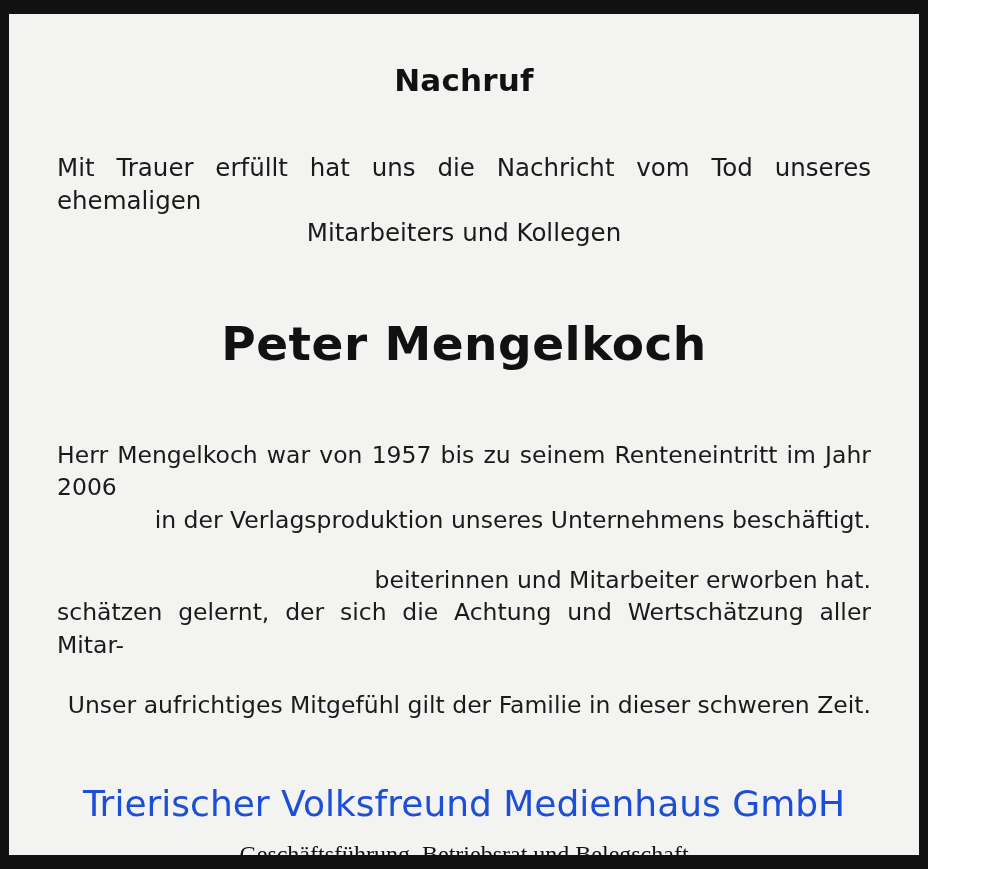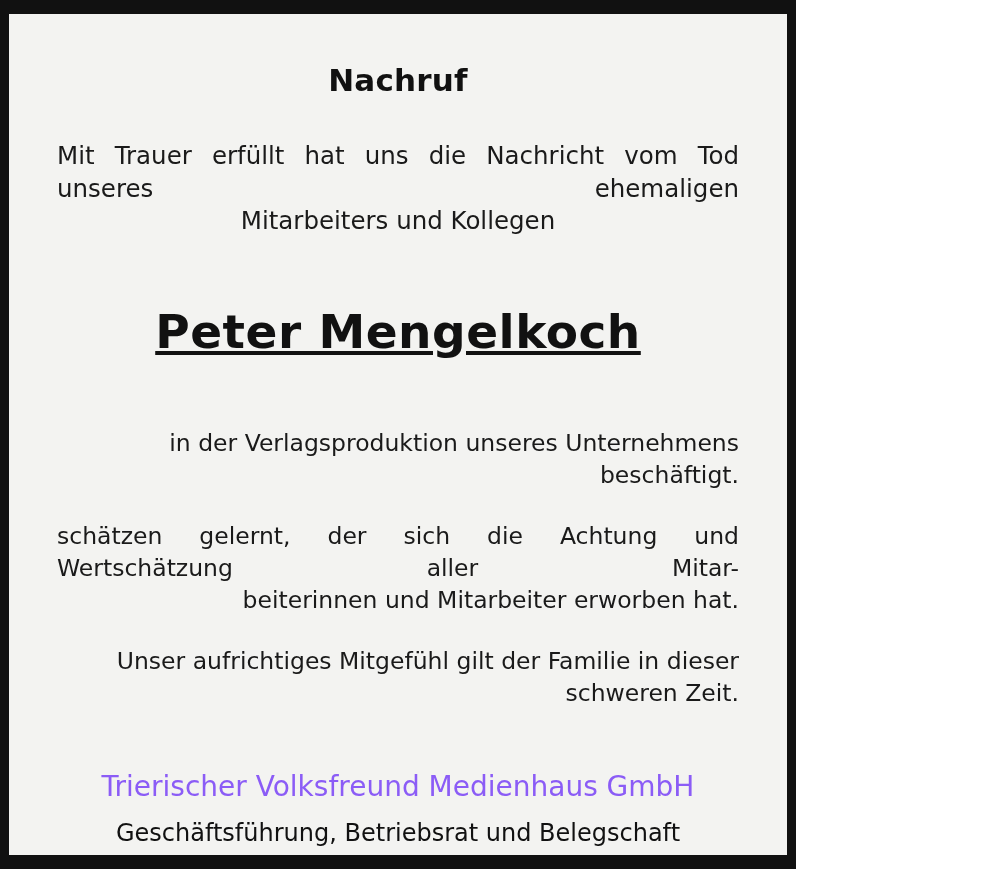--- a/index.html
+++ b/index.html
@@ -8,21 +8,21 @@
     background: #ffffff;
   }
   body {
     width: 1000px;
     height: 869px;
     font-family: "DejaVu Sans", sans-serif;
     color: #1a1a1a;
   }
   .obituary {
     box-sizing: border-box;
-    width: 796px;
+    width: 928px;
     height: 869px;
     background: #f2f2f0;
     border-top: 14px solid #111111;
     border-bottom: 14px solid #111111;
     border-left: 9px solid #111111;
     border-right: 9px solid #111111;
     padding: 0;
     position: relative;
   }
   .inner {
@@ -34,38 +34,37 @@
   }
   .heading {
     text-align: center;
     font-size: 31px;
     font-weight: bold;
     letter-spacing: 0.2px;
     margin: 18px 0 0 0;
     color: #111;
   }
   .intro {
-    margin-top: 42px;
+    margin-top: 54px;
     font-size: 24.5px;
     line-height: 1.33;
     text-align: justify;
     text-justify: inter-word;
     color: #1a1a1a;
   }
   .intro .lastline {
     text-align: center;
   }
   .name {
     text-align: center;
     font-size: 47px;
     font-weight: bold;
     margin: 66px 0 0 0;
     letter-spacing: 0.5px;
     color: #111;
-    text-decoration: underline;
   }
   .body-text {
     margin-top: 68px;
     font-size: 23.5px;
     line-height: 1.38;
     color: #1a1a1a;
   }
   .para {
     margin: 0 0 28px 0;
     text-align: justify;
@@ -78,28 +77,29 @@
     text-align: right;
   }
   .para.nojust {
     text-align: left;
   }
   .signature {
     margin-top: 60px;
     text-align: center;
   }
   .company {
-    font-size: 28px;
+    font-size: 36px;
     line-height: 1.2;
-    color: #8b5cf6;
+    color: #1d4ed8;
   }
   .dept {
     font-size: 24px;
     margin-top: 16px;
     color: #111;
+    font-family: Liberation Serif, serif;
   }
   .justline {
     display: block;
   }
 </style>
 </head>
 <body>
 
 <div class="obituary">
   <div class="inner">
@@ -109,26 +109,27 @@
     <div class="intro">
       <span class="justline" style="text-align: justify; text-align-last: justify;">Mit Trauer erfüllt hat uns die Nachricht vom Tod unseres ehemaligen</span>
       <span class="justline lastline">Mitarbeiters und Kollegen</span>
     </div>
 
     <div class="name">Peter Mengelkoch</div>
 
     <div class="body-text">
 
       <div class="para">
+        <span class="justline" style="text-align: justify; text-align-last: justify;">Herr Mengelkoch war von 1957 bis zu seinem Renteneintritt im Jahr 2006</span>
         <span class="justline lastline">in der Verlagsproduktion unseres Unternehmens beschäftigt.</span>
       </div>
 
       <div class="para">
+        <span class="justline lastline">beiterinnen und Mitarbeiter erworben hat.</span>
         <span class="justline" style="text-align: justify; text-align-last: justify;">schätzen gelernt, der sich die Achtung und Wertschätzung aller Mitar-</span>
-        <span class="justline lastline">beiterinnen und Mitarbeiter erworben hat.</span>
       </div>
 
       <div class="para nojust">
         <span class="justline lastline">Unser aufrichtiges Mitgefühl gilt der Familie in dieser schweren Zeit.</span>
       </div>
 
     </div>
 
     <div class="signature">
       <div class="company">Trierischer Volksfreund Medienhaus GmbH</div>

